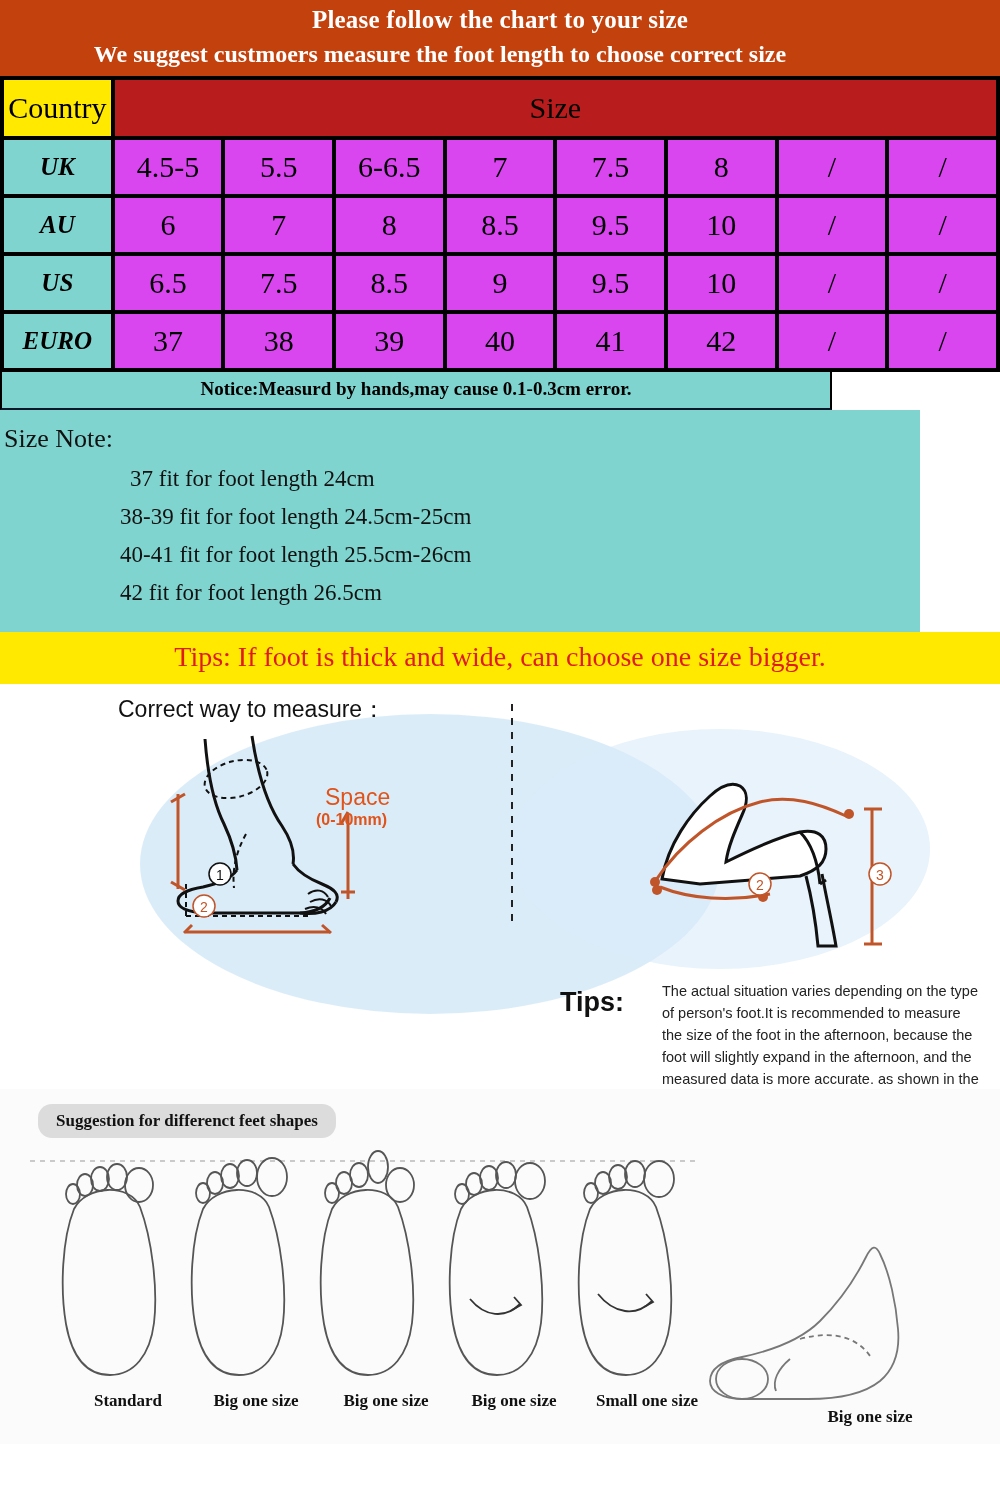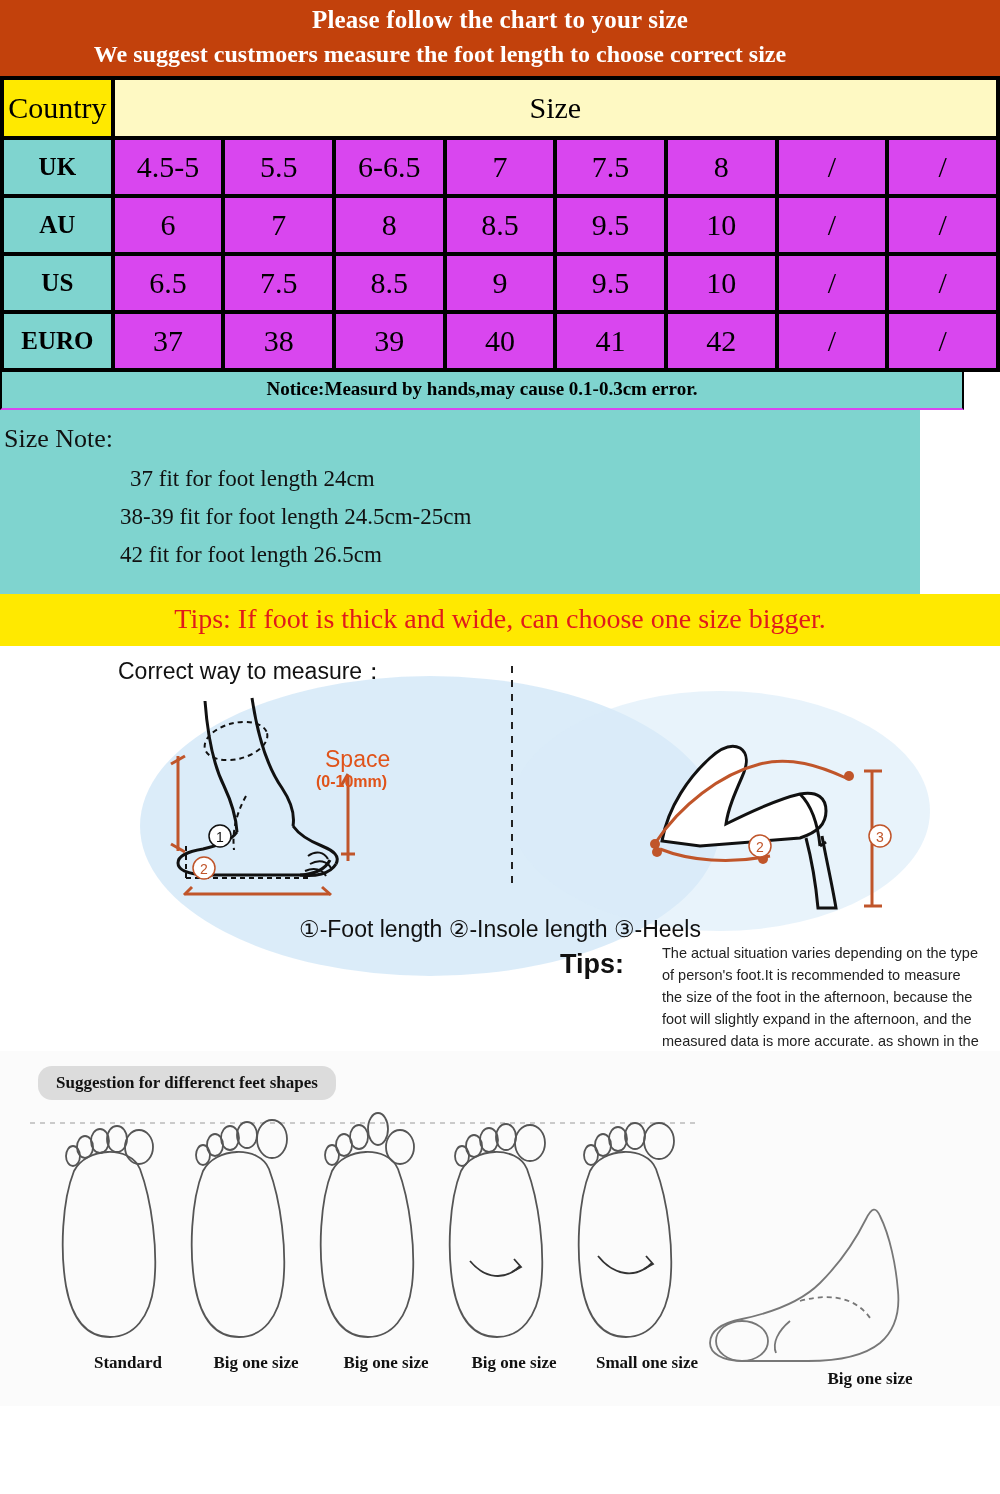--- a/index.html
+++ b/index.html
@@ -42,35 +42,35 @@
   table.size td{
     border:4px solid #000000;
     text-align:center;
     color:#000;
     font-family:"Liberation Serif", serif;
   }
   .hdr-country{
     background:#ffe900;font-size:30px;height:54px;
   }
   .hdr-size{
-    background:#fef9c3;font-size:30px;height:54px;
+    background:#b91c1c;font-size:30px;height:54px;
   }
   .rowlabel{
-    background:#7fd4cf;font-size:25px;font-weight:bold;height:52px;
+    background:#7fd4cf;font-size:25px;font-weight:bold;height:52px;font-style:italic;
   }
   .rowlabel.small{font-size:21px;font-weight:normal;}
   .cell{
     background:#d946ef;font-size:30px;height:52px;
   }
   .notice{
     position:relative;
-    width:964px;background:#7fd4cf;
+    width:832px;background:#7fd4cf;
     text-align:center;font-size:19px;font-weight:bold;color:#000;
     padding:6px 0 8px 0;box-sizing:border-box;
-    border-left:2px solid #000;border-right:2px solid #000;border-bottom:2px solid #d946ef;
+    border-left:2px solid #000;border-right:2px solid #000;border-bottom:2px solid #0f172a;
   }
 
   
   .notewrap{
     position:relative;width:920px;background:#7fd4cf;z-index:2;
     padding:10px 0 14px 0;box-sizing:border-box;
   }
   .note-title{font-size:26px;color:#111;margin:4px 0 6px 4px;}
   .note-line{font-size:23px;color:#111;margin:12px 0 12px 120px;}
   .note-line.n1{margin-left:130px;}
@@ -191,20 +191,21 @@
         <td class="cell">/</td>
       </tr>
     </tbody>
       </table>
     <div class="notice">Notice:Measurd by hands,may cause 0.1-0.3cm error.</div>
 
     <div class="notewrap">
       <div class="note-title">Size Note:</div>
       <div class="note-line n1">37 fit for foot length 24cm</div>
       <div class="note-line n2">38-39 fit for foot length 24.5cm-25cm</div>
+      <div class="note-line n2">40-41 fit for foot length 25.5cm-26cm</div>
       <div class="note-line n2">42 fit for foot length 26.5cm</div>
     </div>
 
     <div class="tips-strip">Tips: If foot is thick and wide, can choose one size bigger.</div>
 
     <div class="measure">
       <svg style="position:absolute;left:0;top:0;" width="1000" height="405" viewBox="0 0 1000 405">
 
         <ellipse cx="430" cy="180" rx="290" ry="150" fill="#cfe6f7" opacity="0.75"></ellipse>
         <ellipse cx="720" cy="165" rx="210" ry="120" fill="#d8ebf8" opacity="0.6"></ellipse>
@@ -278,21 +279,20 @@
           <path d="M864 260 L882 260"></path>
         </g>
         <circle cx="880" cy="190" r="11" fill="#fff" stroke="#c0552a" stroke-width="1.5"></circle>
         <text x="880" y="196" font-size="14" text-anchor="middle" fill="#c0552a" font-family="Liberation Sans, sans-serif">3</text>
       </svg>
 
       <div class="title">Correct way to measure：</div>
       <div style="position:absolute;left:325px;top:100px;font-size:23px;color:#e0531a;font-family:'Liberation Sans',sans-serif;">Space</div>
       <div style="position:absolute;left:316px;top:127px;font-size:16px;font-weight:bold;color:#e0531a;font-family:'Liberation Sans',sans-serif;">(0-10mm)</div>
 
-      <div class="legend">①-Foot length  ②-Insole length  ③-Heels</div>
       <div class="tips-label">Tips:</div>
       <div class="tips-body">The actual situation varies depending on the type of person's foot.It is recommended to measure the size of the foot in the afternoon, because the foot will slightly expand in the afternoon, and the measured data is more accurate. as shown in the figure</div>
     </div>
 
     <div class="feet">
       <svg style="position:absolute;left:0;top:0;" width="1000" height="355" viewBox="0 0 1000 355">
         <rect x="0" y="0" width="1000" height="355" fill="#fbfbfb"></rect>
         <line x1="30" y1="72" x2="700" y2="72" stroke="#bbb" stroke-width="1.5" stroke-dasharray="5,5"></line>
 
         <g fill="none" stroke="#555" stroke-width="1.8">

